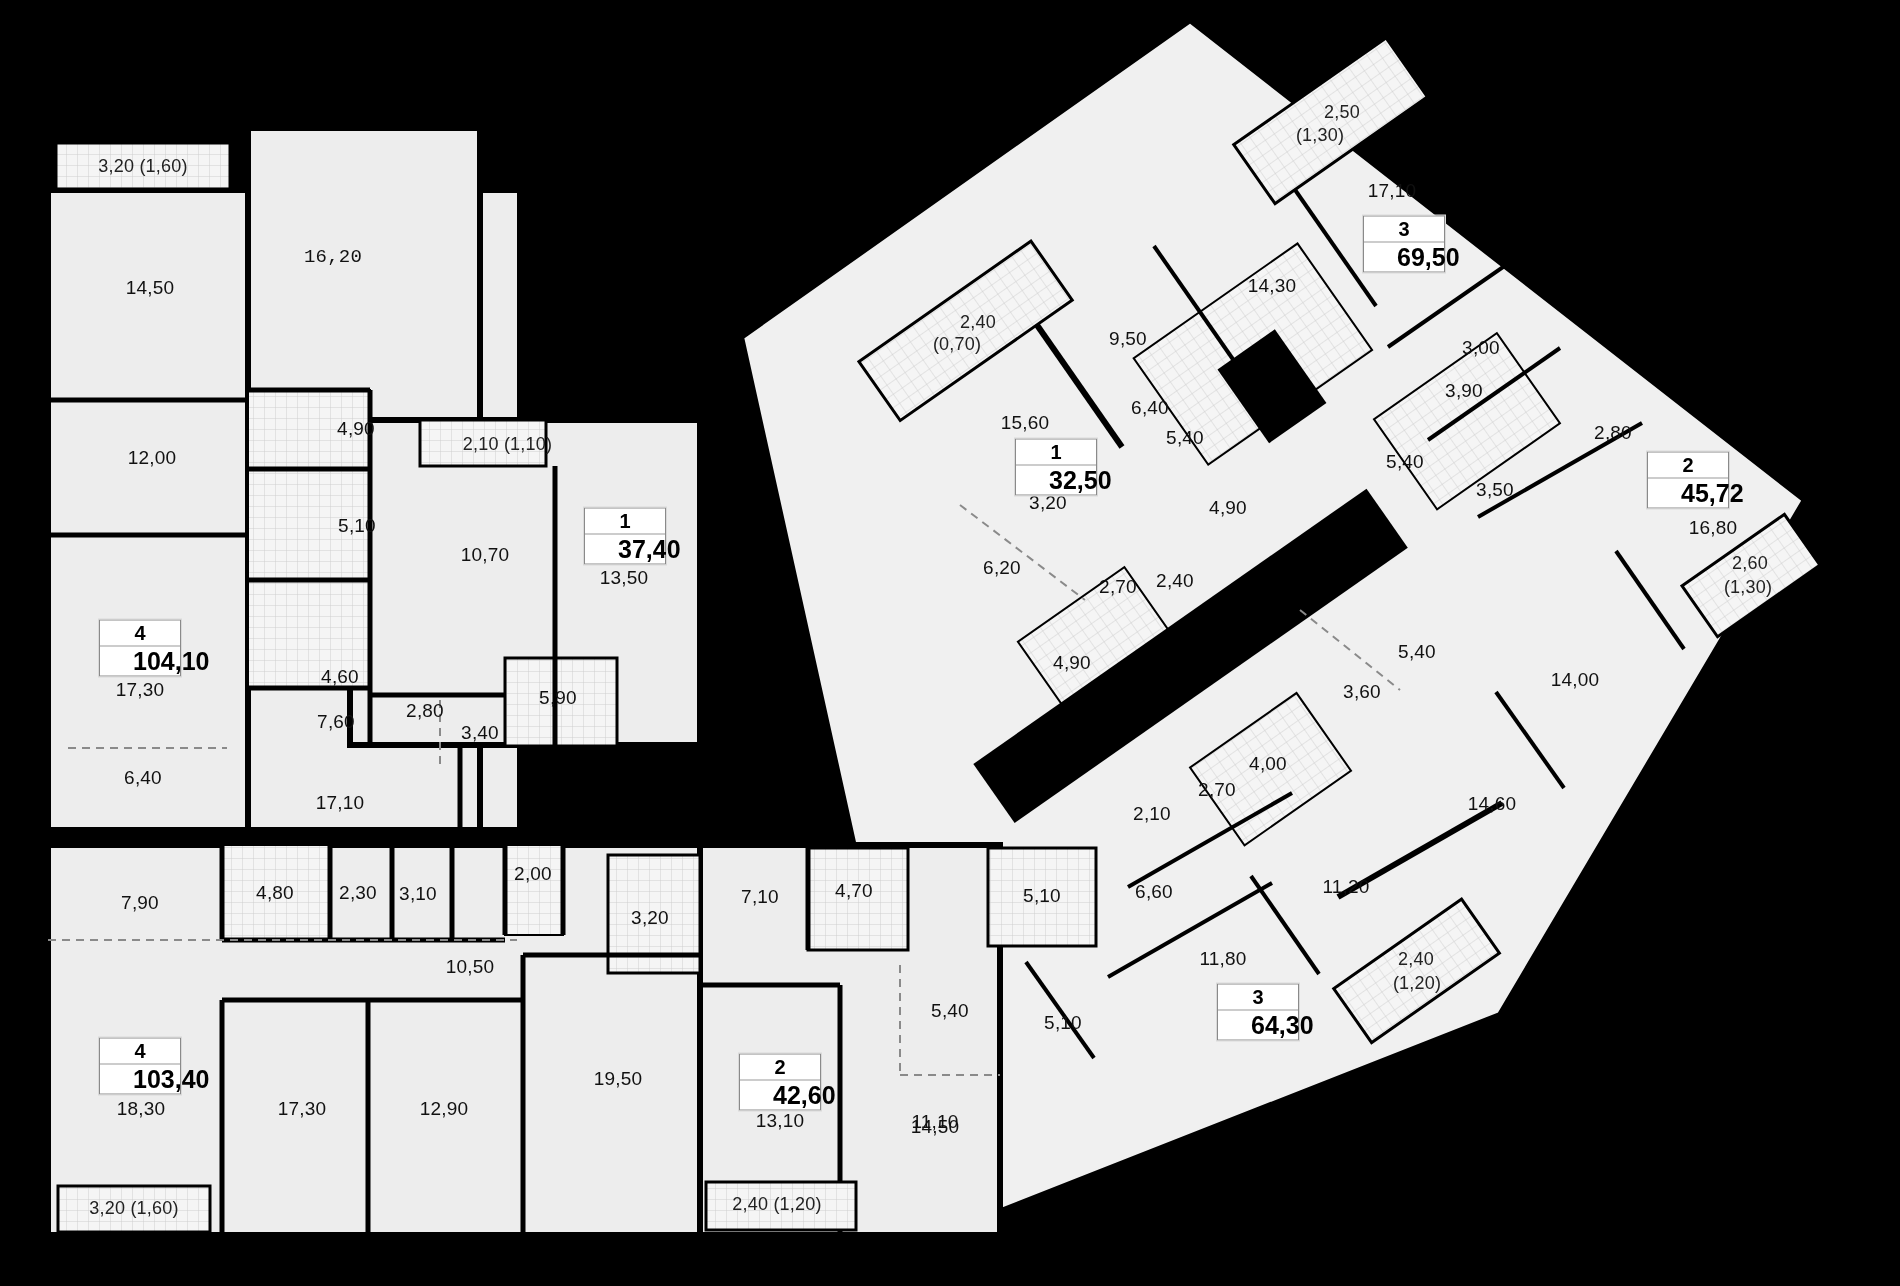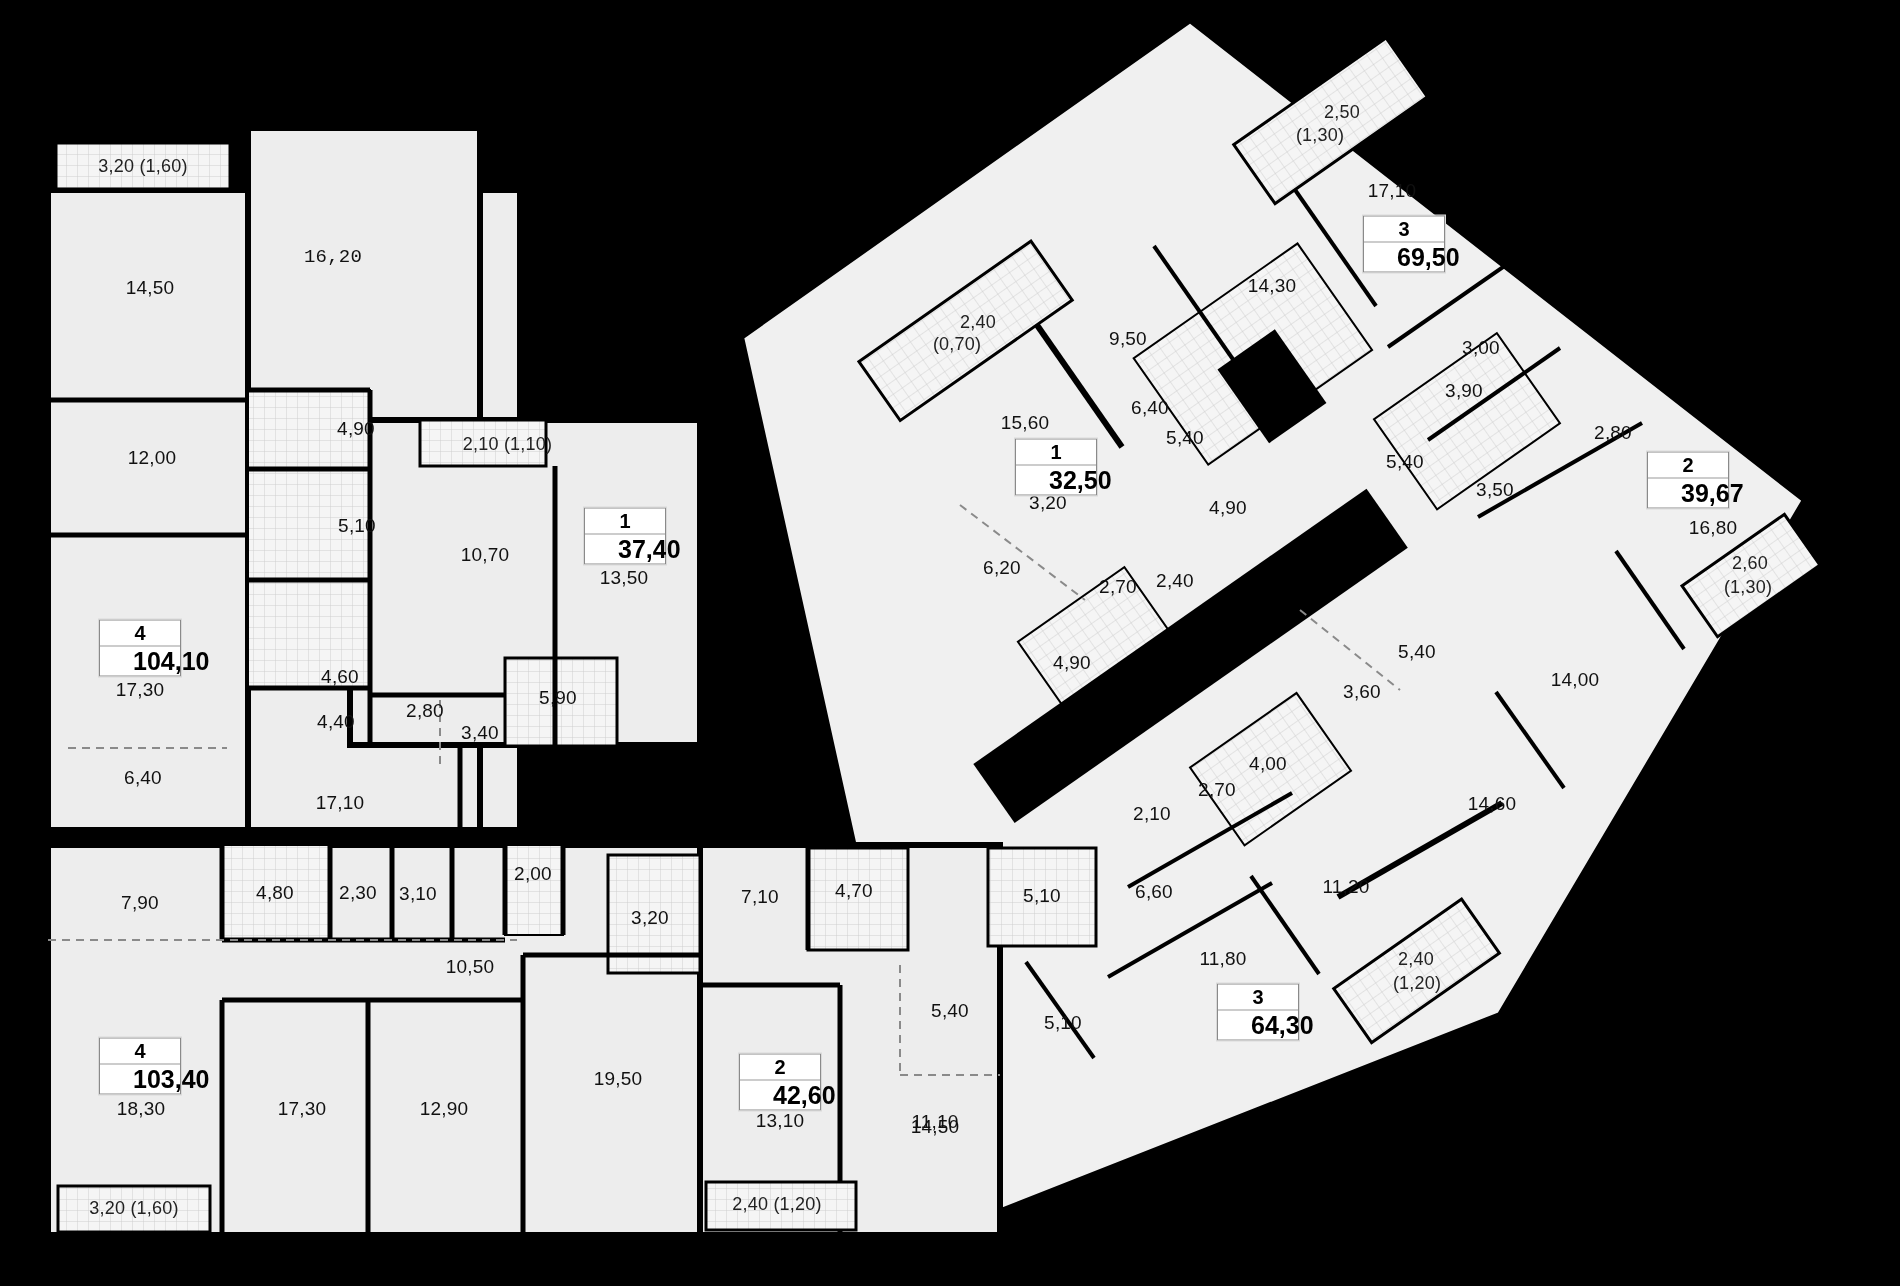--- a/index.html
+++ b/index.html
@@ -160,21 +160,21 @@
 
 <div id="labels">
     <span class="room-label" style="left: 150px; top: 288px;">14,50</span>
     <span class="room-label" style="left: 333px; top: 257px; font-family: Liberation Mono, monospace;">16,20</span>
     <span class="room-label" style="left: 152px; top: 458px;">12,00</span>
     <span class="room-label" style="left: 356px; top: 429px;">4,90</span>
     <span class="room-label" style="left: 357px; top: 526px;">5,10</span>
     <span class="room-label" style="left: 340px; top: 629px; margin-top: 48px;">4,60</span>
     <span class="room-label" style="left: 140px; top: 690px;">17,30</span>
     <span class="room-label" style="left: 143px; top: 778px;">6,40</span>
-    <span class="room-label" style="left: 336px; top: 722px;">4,40</span>
+    <span class="room-label" style="left: 336px; top: 722px;">7,60</span>
     <span class="room-label" style="left: 340px; top: 803px;">17,10</span>
     <span class="room-label balcony-label" style="left: 143px; top: 166px;">3,20 (1,60)</span>
     <div class="badge" style="left: 140px; top: 648px;">
       <div class="badge-rooms">4</div>
       <div class="badge-area">104,10</div>
     </div>
     <span class="room-label" style="left: 624px; top: 578px;">13,50</span>
     <span class="room-label" style="left: 485px; top: 555px;">10,70</span>
     <span class="room-label" style="left: 558px; top: 698px;">5,90</span>
     <span class="room-label" style="left: 425px; top: 711px;">2,80</span>
@@ -242,21 +242,21 @@
     <span class="room-label" style="left: 1405px; top: 462px;">5,40</span>
     <span class="room-label" style="left: 1713px; top: 528px;">16,80</span>
     <span class="room-label" style="left: 1575px; top: 680px;">14,00</span>
     <span class="room-label" style="left: 1417px; top: 652px;">5,40</span>
     <span class="room-label" style="left: 1362px; top: 692px;">3,60</span>
     <span class="room-label" style="left: 1492px; top: 804px;">14,60</span>
     <span class="room-label balcony-label" style="left: 1750px; top: 563px;">2,60</span>
     <span class="room-label balcony-label" style="left: 1748px; top: 587px;">(1,30)</span>
     <div class="badge" style="left: 1688px; top: 480px;">
       <div class="badge-rooms">2</div>
-      <div class="badge-area">39,67</div>
+      <div class="badge-area">45,72</div>
     </div>
     <span class="room-label" style="left: 1268px; top: 764px;">4,00</span>
     <span class="room-label" style="left: 1217px; top: 790px;">2,70</span>
     <span class="room-label" style="left: 1152px; top: 814px;">2,10</span>
     <span class="room-label" style="left: 1154px; top: 892px;">6,60</span>
     <span class="room-label" style="left: 1346px; top: 887px;">11,20</span>
     <span class="room-label" style="left: 1223px; top: 959px;">11,80</span>
     <span class="room-label" style="left: 1063px; top: 1023px;">5,10</span>
     <span class="room-label" style="left: 935px; top: 1127px;">14,50</span>
     <span class="room-label balcony-label" style="left: 1416px; top: 959px;">2,40</span>

